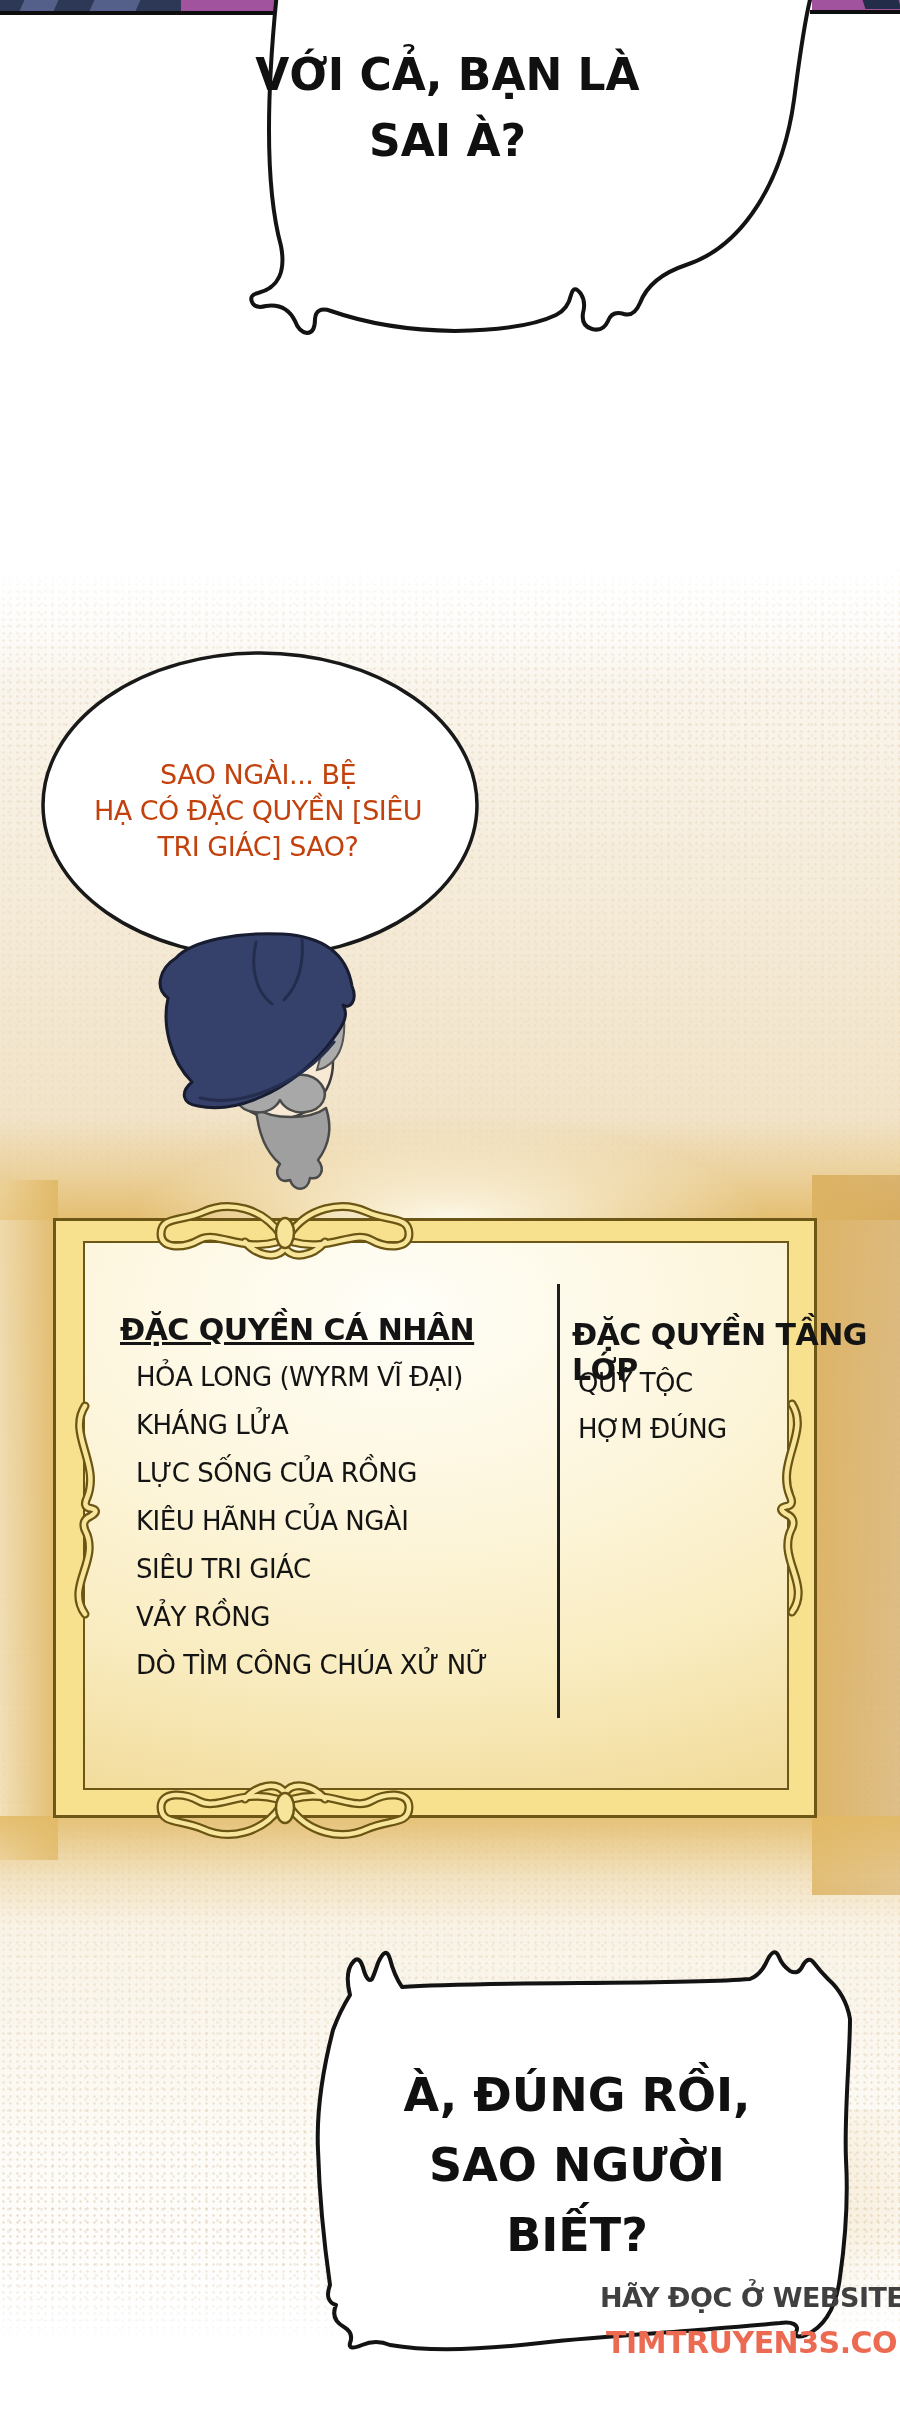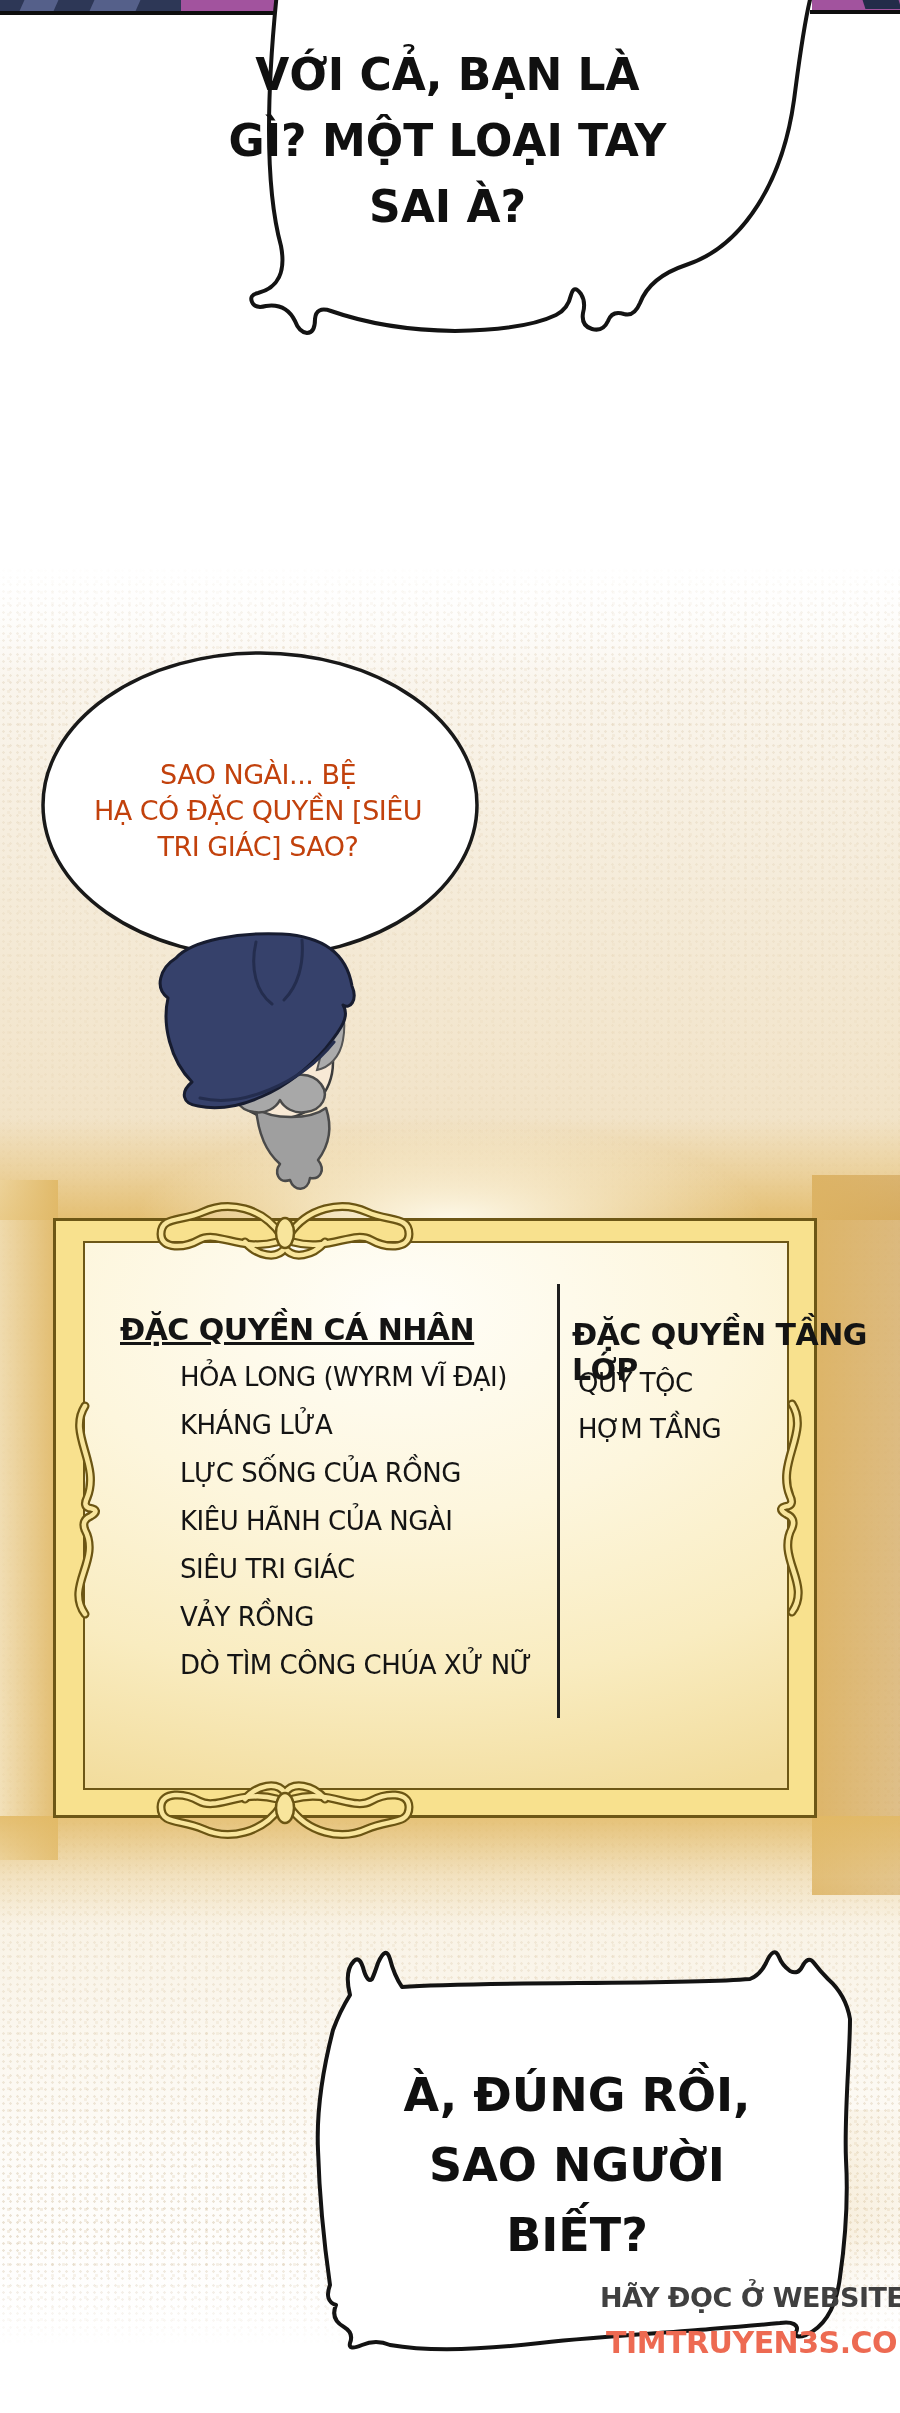--- a/index.html
+++ b/index.html
@@ -60,21 +60,21 @@
                background:#f8e18e;z-index:2;}
   #frame-inner{position:absolute;left:27px;top:20px;width:702px;height:545px;
                border:2.5px solid #6d5716;
                background:radial-gradient(120% 95% at 45% 12%, #fffef8 0%, #fdf6dd 40%, #f9ecc0 72%, #f2dc9c 100%);}
   #frame-divider{left:557px;top:1284px;width:2.5px;height:434px;background:#1e1e1e;z-index:3;}
   .ornament{z-index:3;}
   .frame-text{z-index:4;color:#141414;}
   .col-header{font-weight:bold;font-size:30px;letter-spacing:-0.5px;}
   .perk{font-size:26px;letter-spacing:-0.5px;line-height:48px;height:48px;white-space:nowrap;}
   #col1-header{left:120px;top:1312px;text-decoration:underline;}
-  #col1-items{left:136px;top:1353px;margin-left:44px;}
+  #col1-items{left:136px;top:1353px;}
   #col2-header{left:572px;top:1317px;}
   #col2-items{left:578px;top:1360px;}
   #col2-items .perk{line-height:46px;height:46px;}
 
   
   .watermark{z-index:9;text-align:center;font-weight:bold;white-space:nowrap;}
   #wm1{left:600px;top:2282px;width:300px;font-size:27px;letter-spacing:-0.5px;color:#404040;}
   #wm2{left:606px;top:2325px;width:300px;font-size:30px;letter-spacing:-0.5px;color:#ed6a52;}
 </style>
 </head>
@@ -106,21 +106,20 @@
 <svg class="abs bubble-svg" style="left:0;top:0;" width="900" height="350" viewBox="0 0 900 350">
   <path d="M 277 -8 C 268 80 263 180 281 246 C 286 272 278 288 258 293
            Q 249 295 252 302 Q 255 309 266 306 Q 286 303 295 321 Q 299 332 307 333
            Q 315 333 315 319 Q 316 306 331 311 Q 385 330 455 331 Q 525 330 556 315
            Q 568 309 571 295 Q 574 284 581 294 Q 586 302 583 313 Q 581 326 592 329
            Q 603 332 608 321 Q 612 310 624 314 Q 634 317 640 303 Q 650 277 686 265
            C 744 246 783 180 794 100 C 798 70 804 20 812 -8 Z" fill="#ffffff" stroke="#131313" stroke-width="4" stroke-linejoin="round"></path>
 </svg>
 <div id="shout-top" class="abs bubble-text shout">
   <div>VỚI CẢ, BẠN LÀ</div>
-  <div>GÌ? MỘT LOẠI TAY</div>
   <div>SAI À?</div>
 </div>
 
 <svg class="abs bubble-svg" style="left:20px;top:620px;" width="470" height="580" viewBox="0 0 470 580">
   <ellipse cx="240" cy="185" rx="217" ry="152" fill="#ffffff" stroke="#191919" stroke-width="3.5"></ellipse>
   <g>
 
     <ellipse cx="258" cy="442" rx="55" ry="57" fill="#f8e9d5" stroke="#3b3b3b" stroke-width="2.5"></ellipse>
     <ellipse cx="209" cy="458" rx="9" ry="12" fill="#f8e9d5" stroke="#3b3b3b" stroke-width="2.5"></ellipse>
 
@@ -203,21 +202,21 @@
   <div class="perk">KHÁNG LỬA</div>
   <div class="perk">LỰC SỐNG CỦA RỒNG</div>
   <div class="perk">KIÊU HÃNH CỦA NGÀI</div>
   <div class="perk">SIÊU TRI GIÁC</div>
   <div class="perk">VẢY RỒNG</div>
   <div class="perk">DÒ TÌM CÔNG CHÚA XỬ NỮ</div>
 </div>
 <div id="col2-header" class="abs frame-text col-header">ĐẶC QUYỀN TẦNG LỚP</div>
 <div id="col2-items" class="abs frame-text">
   <div class="perk">QUÝ TỘC</div>
-  <div class="perk">HỢM TẦNG</div>
+  <div class="perk">HỢM ĐÚNG</div>
 </div>
 
 <svg class="abs bubble-svg" style="left:280px;top:1915px;" width="600" height="460" viewBox="0 0 600 460">
   <path d="M 53 115 C 44 150 36 190 38 235 C 40 300 46 342 50 370
            Q 44 386 56 390 Q 50 404 64 412 Q 74 418 70 428 Q 68 436 82 430 Q 96 424 110 430
            C 150 437 200 435 260 428 C 330 420 390 418 430 414 Q 470 411 500 408
            C 512 406 520 410 516 417 Q 514 424 526 420 C 544 412 556 394 560 362
            C 566 320 568 280 566 245 C 564 200 570 140 570 104
            Q 566 80 548 64 Q 540 56 534 48 Q 528 40 522 52 Q 518 60 510 56 Q 502 50 499 42
            Q 494 30 486 48 Q 480 60 470 64 C 400 70 200 66 122 72

